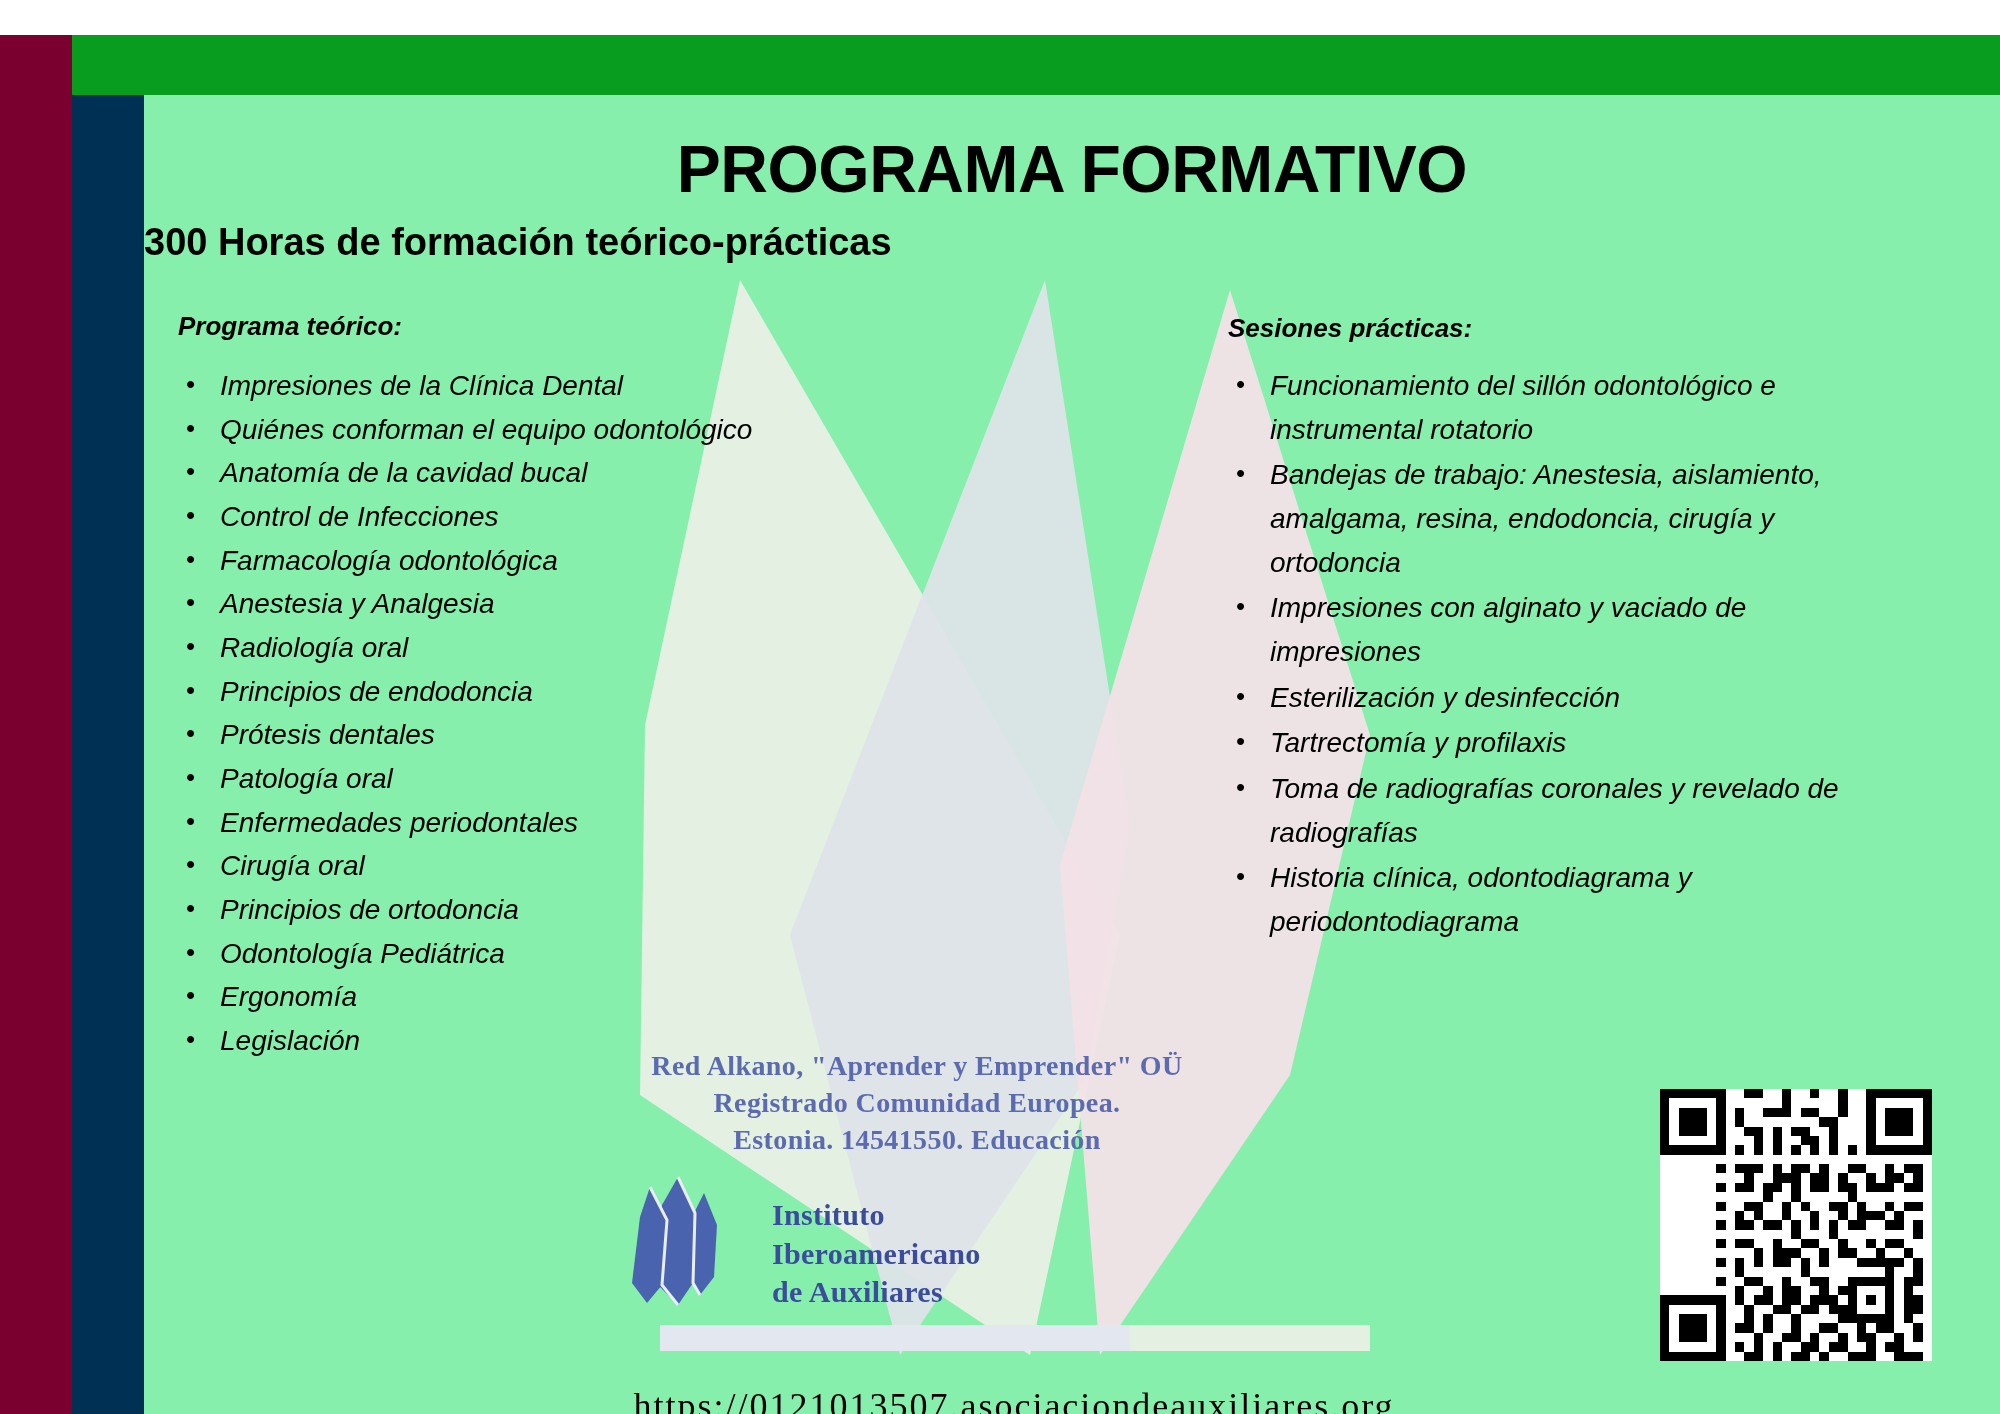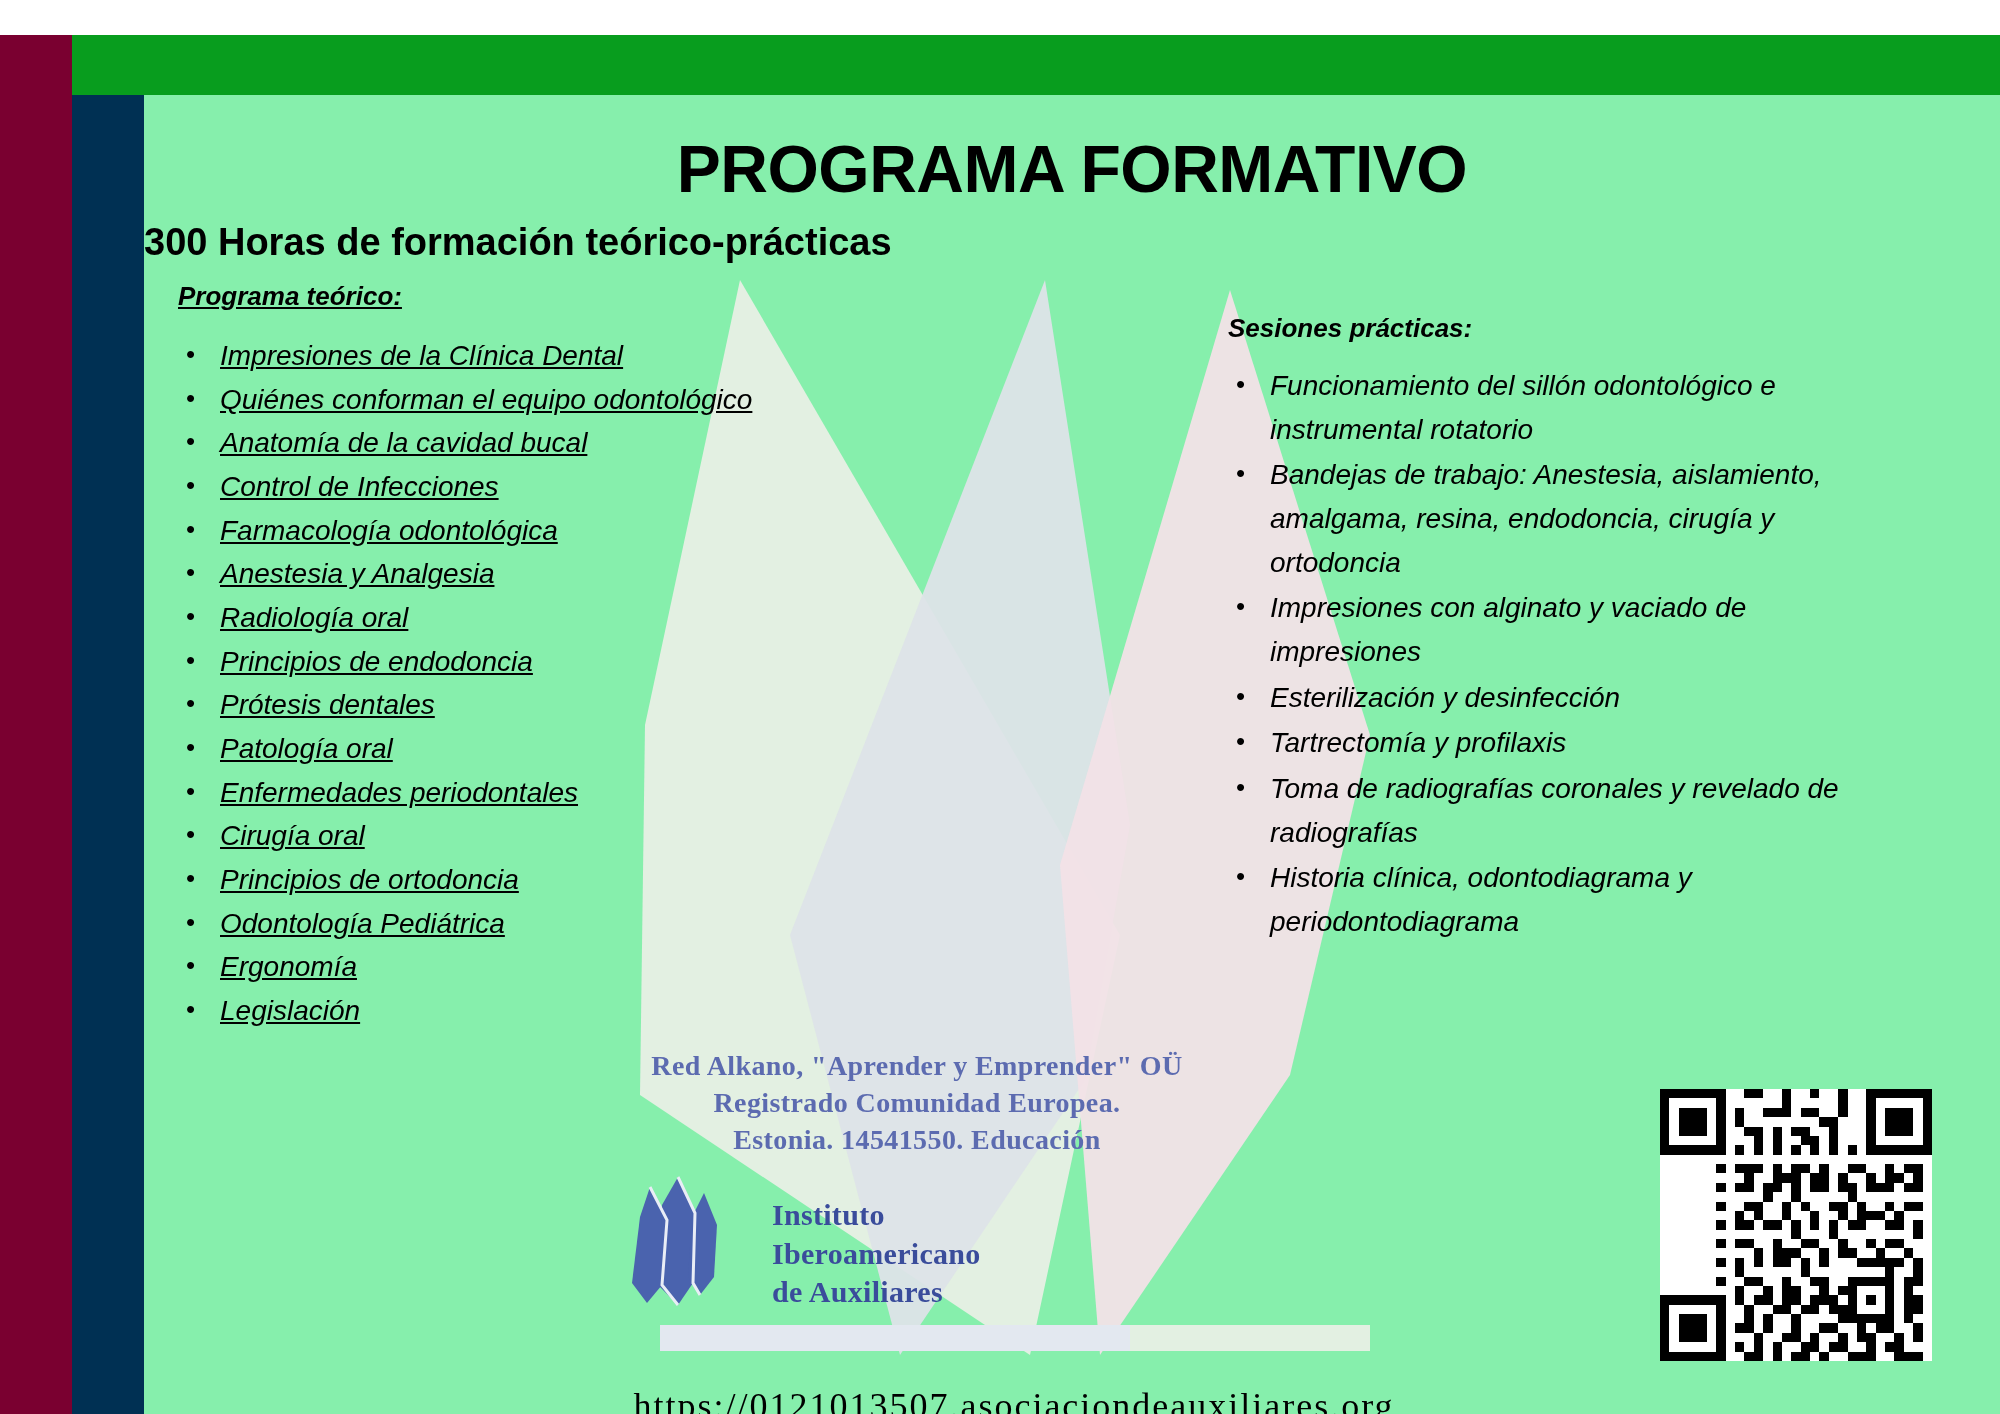--- a/index.html
+++ b/index.html
@@ -72,21 +72,21 @@
     font-weight: bold;
     color: #000000;
     z-index: 4;
   }
 
   
   .col {
     position: absolute;
     z-index: 4;
   }
-  .col-left  { left: 178px; top: 246px; width: 640px; text-decoration: underline; }
+  .col-left  { left: 178px; top: 276px; width: 640px; }
   .col-right { left: 1228px; top: 278px; width: 640px; }
 
   .col-heading {
     font-size: 26px;
     font-weight: bold;
     font-style: italic;
     color: #000000;
     margin-bottom: 22px;
   }
   .col-right .col-heading { margin-bottom: 20px; }

